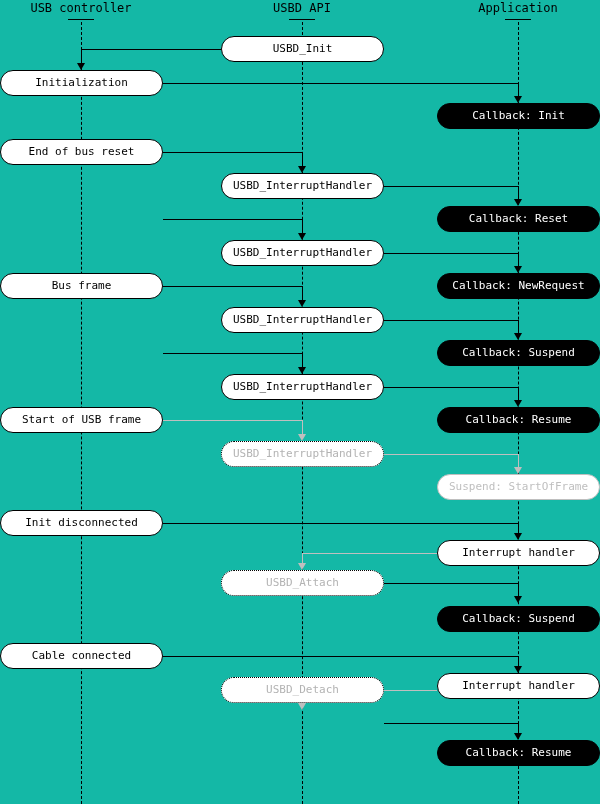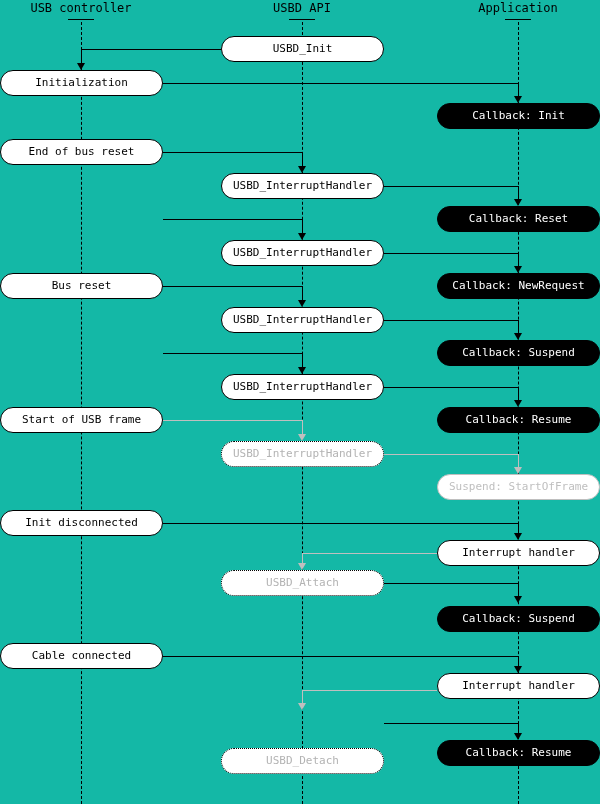--- a/index.html
+++ b/index.html
@@ -207,30 +207,30 @@
   <div class="arrowhead" style="left:514px; top:733px;"></div>
 
   <div class="node solid" style="left:221px; top:36px;  width:163px;">USBD_Init</div>
   <div class="node solid" style="left:0px;   top:70px;  width:163px;">Initialization</div>
   <div class="node filled" style="left:437px; top:103px; width:163px;">Callback: Init</div>
   <div class="node solid" style="left:0px;   top:139px; width:163px;">End of bus reset</div>
   <div class="node solid" style="left:221px; top:173px; width:163px;">USBD_InterruptHandler</div>
   <div class="node filled" style="left:437px; top:206px; width:163px;">Callback: Reset</div>
   <div class="node solid" style="left:221px; top:240px; width:163px;">USBD_InterruptHandler</div>
   <div class="node filled" style="left:437px; top:273px; width:163px;">Callback: NewRequest</div>
-  <div class="node solid" style="left:0px;   top:273px; width:163px;">Bus reset</div>
+  <div class="node solid" style="left:0px;   top:273px; width:163px;">Bus frame</div>
   <div class="node solid" style="left:221px; top:307px; width:163px;">USBD_InterruptHandler</div>
   <div class="node filled" style="left:437px; top:340px; width:163px;">Callback: Suspend</div>
   <div class="node solid" style="left:221px; top:374px; width:163px;">USBD_InterruptHandler</div>
   <div class="node filled" style="left:437px; top:407px; width:163px;">Callback: Resume</div>
   <div class="node solid" style="left:0px;   top:407px; width:163px;">Start of USB frame</div>
   <div class="node dotted" style="left:221px; top:441px; width:163px;">USBD_InterruptHandler</div>
   <div class="node ghost" style="left:437px; top:474px; width:163px;">Suspend: StartOfFrame</div>
   <div class="node solid" style="left:0px;   top:510px; width:163px;">Init disconnected</div>
   <div class="node solid" style="left:437px; top:540px; width:163px;">Interrupt handler</div>
   <div class="node dotted" style="left:221px; top:570px; width:163px;">USBD_Attach</div>
   <div class="node filled" style="left:437px; top:606px; width:163px;">Callback: Suspend</div>
   <div class="node solid" style="left:0px;   top:643px; width:163px;">Cable connected</div>
   <div class="node solid" style="left:437px; top:673px; width:163px;">Interrupt handler</div>
-  <div class="node dotted" style="left:221px; top:748px; width:163px;text-align:center;">USBD_Detach</div>
+  <div class="node dotted" style="left:221px; top:677px; width:163px;text-align:center;">USBD_Detach</div>
   <div class="node filled" style="left:437px; top:740px; width:163px;">Callback: Resume</div>
 
 </div>
 
 </body></html>

